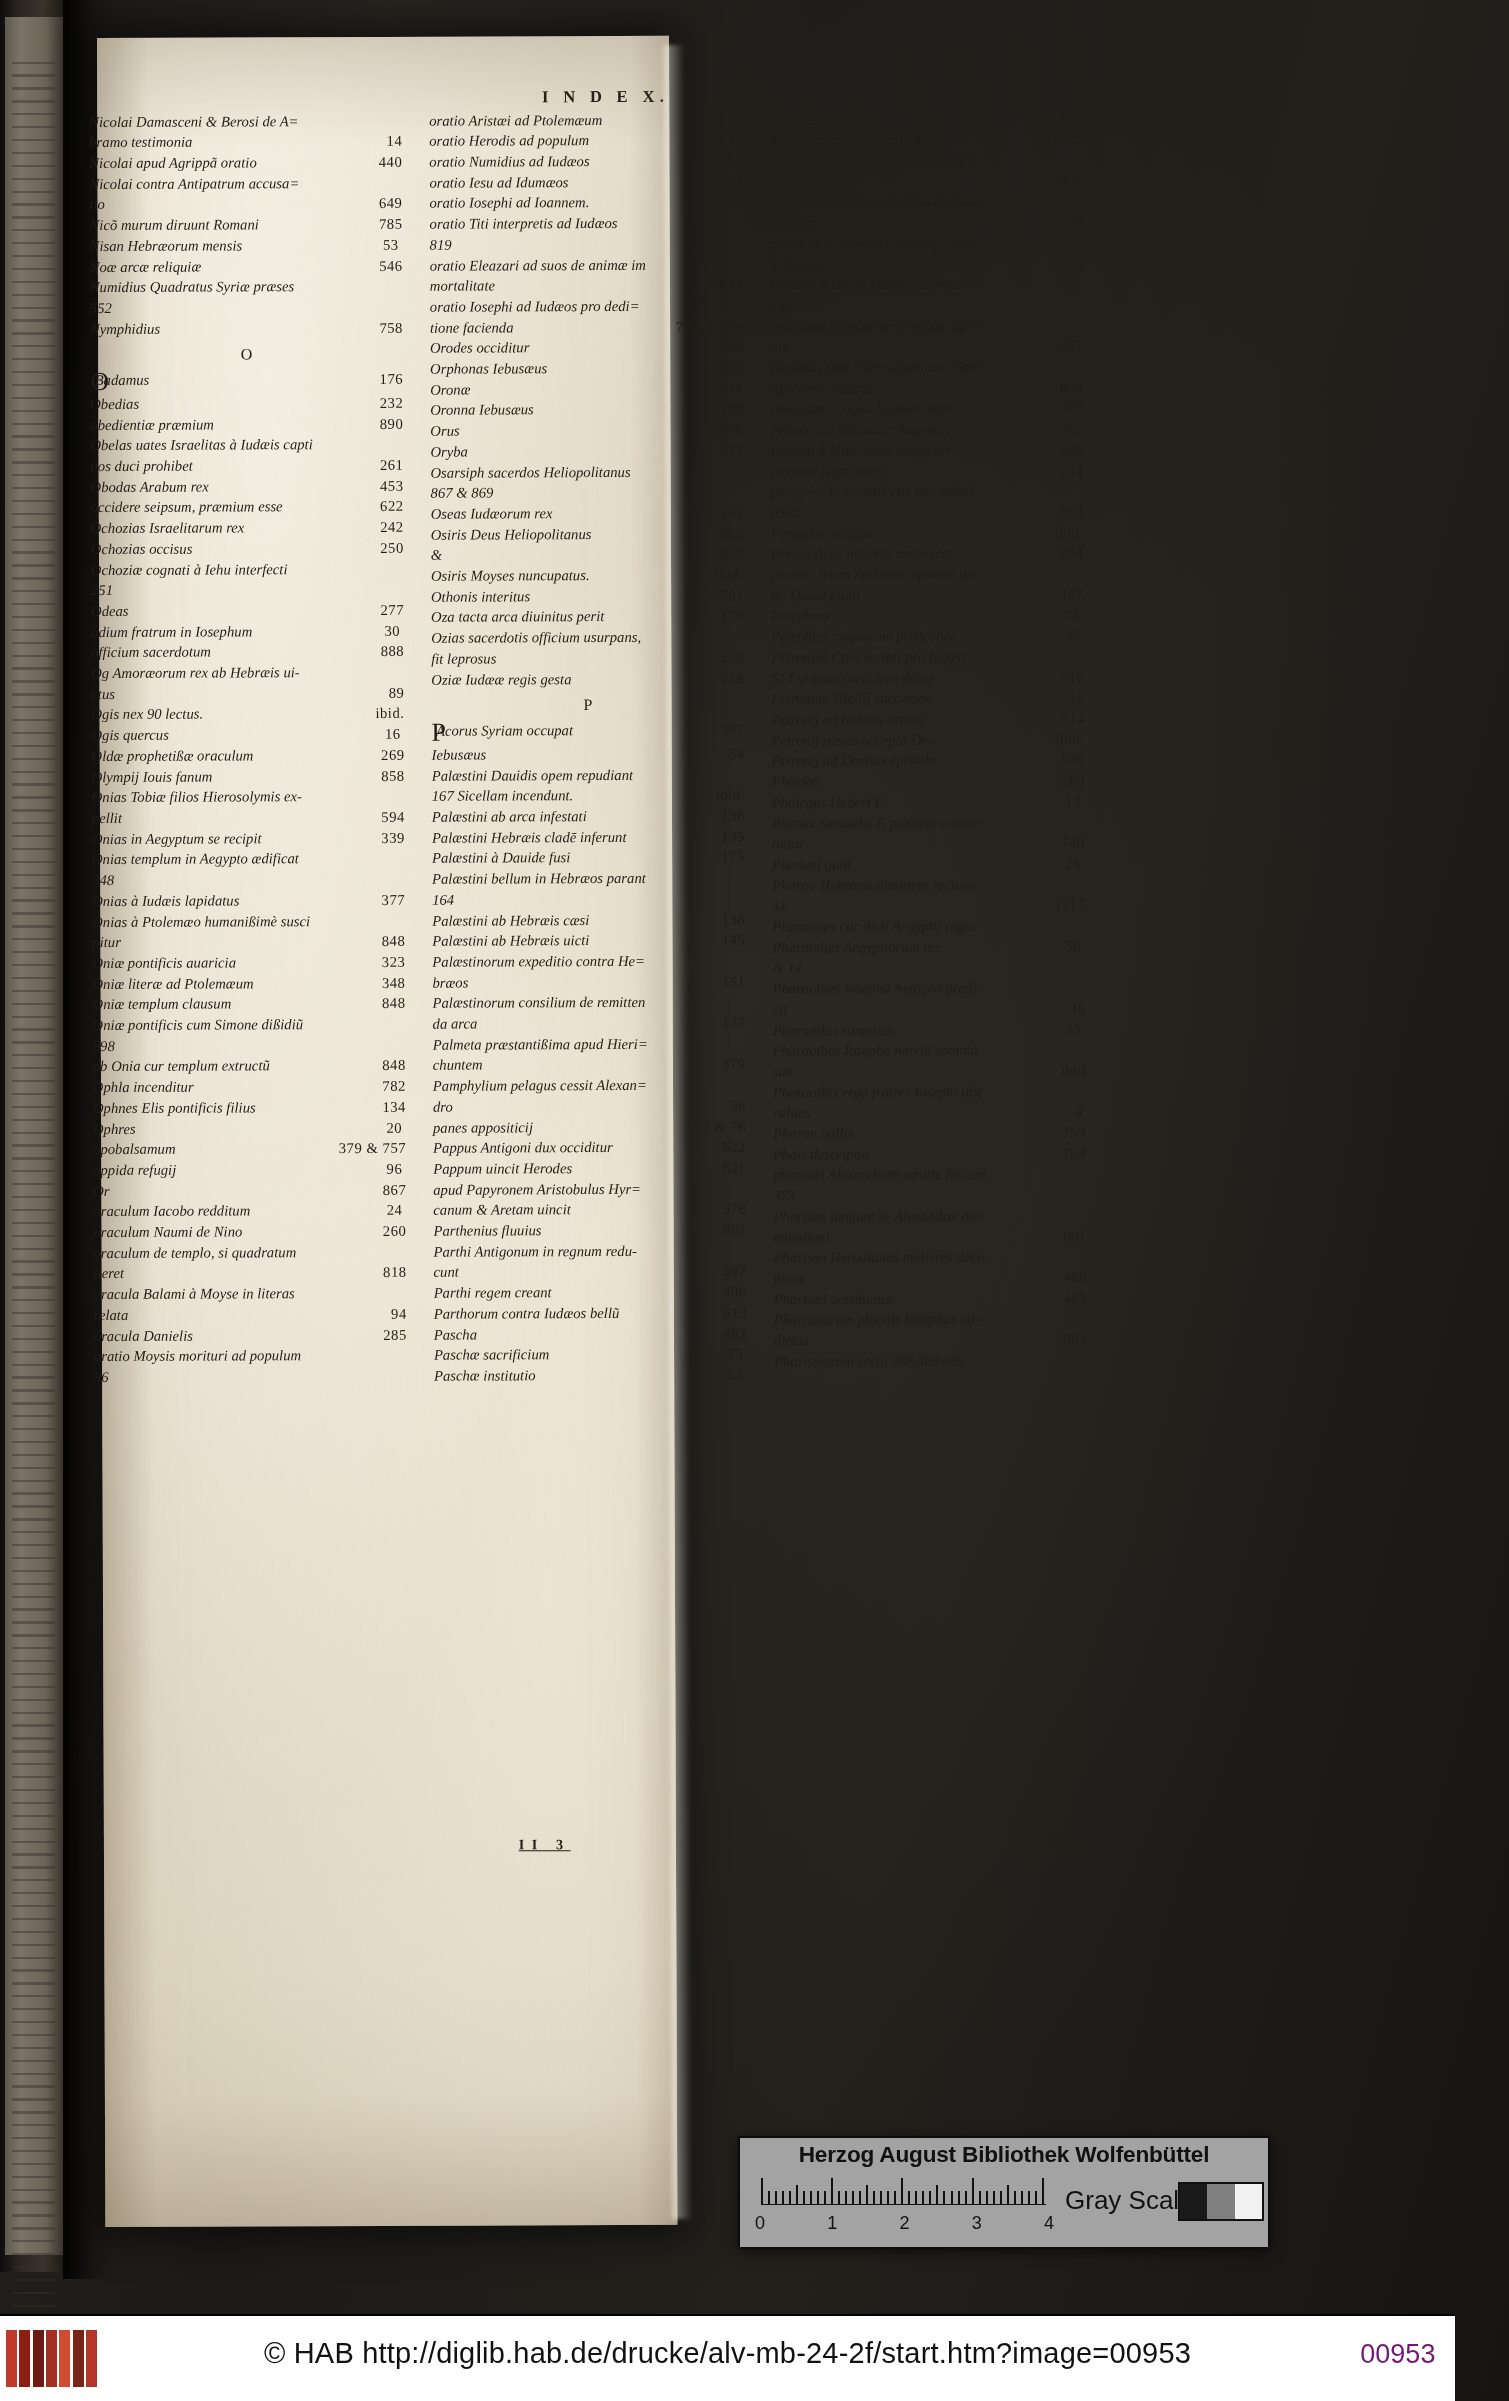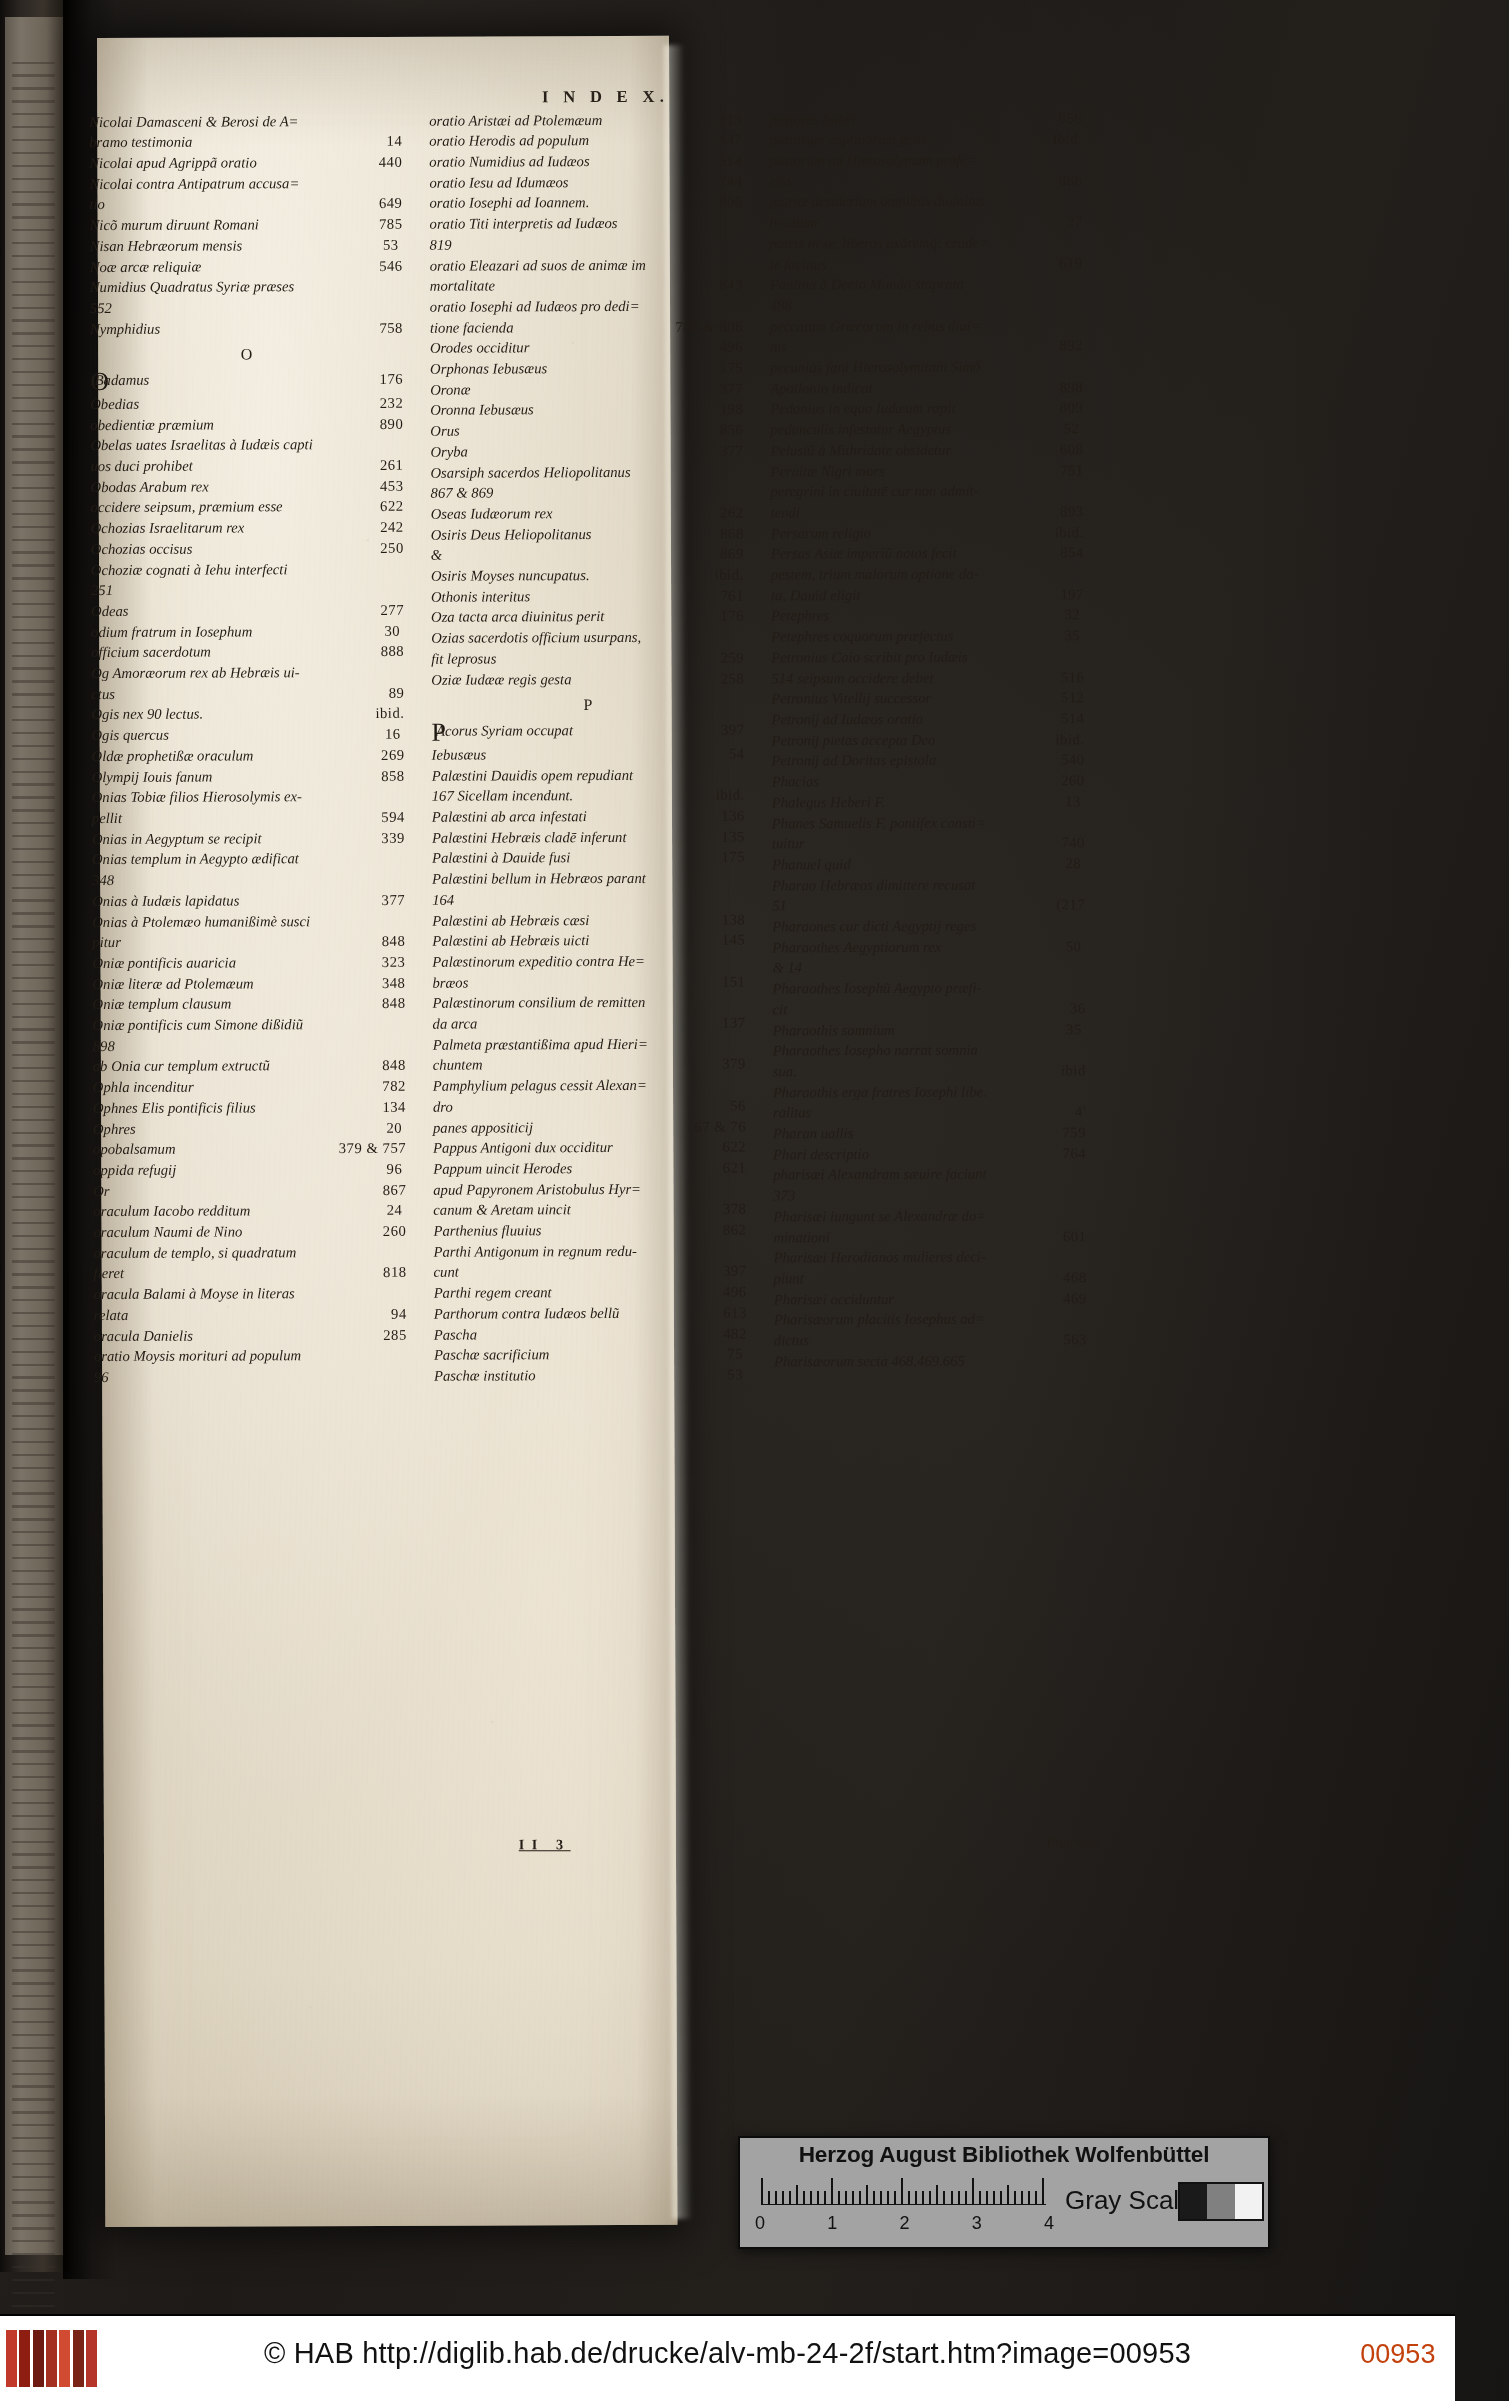--- a/index.html
+++ b/index.html
@@ -142,21 +142,21 @@
     position:absolute;left:0;bottom:0;width:1455px;height:85px;
     background:#fff;border-top:2.3px solid #000;
     font-family:"Liberation Sans", sans-serif;
   }
   .footer-text{
     position:absolute;left:0;right:0;top:21px;text-align:center;
     font-size:29px;color:#111;letter-spacing:0.2px;
   }
   .colorbars{position:absolute;left:6px;top:13.6px;width:91px;height:57px;display:flex;gap:2.3px;}
   .colorbars i{flex:1;height:100%;display:block;}
-  .page-no{position:absolute;right:19.6px;top:22.6px;font-size:27px;color:#c2410c;}
+  .page-no{position:absolute;right:19.6px;top:22.6px;font-size:27px;color:#701a75;}
 </style>
 </head>
 <body>
 
 <div id="page">
 
   <div class="scanbg"></div>
 
   <div class="binding">
     <div class="facing-page">

